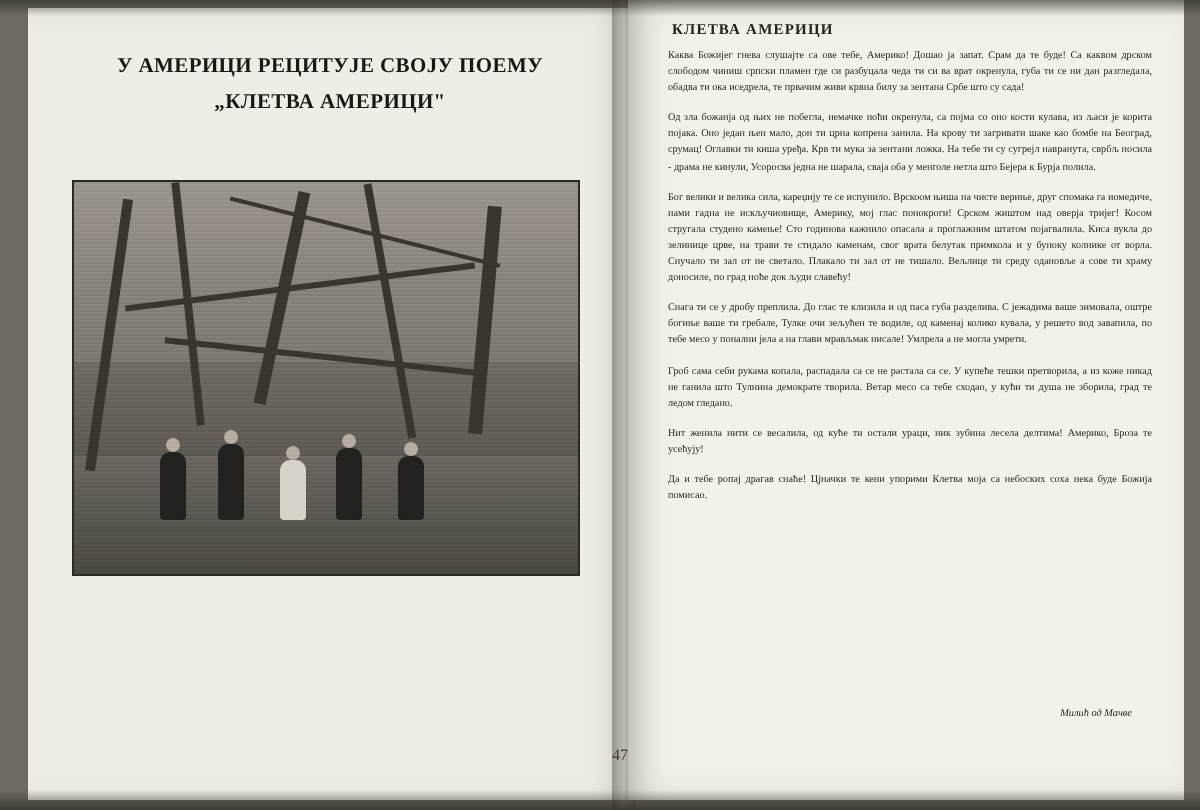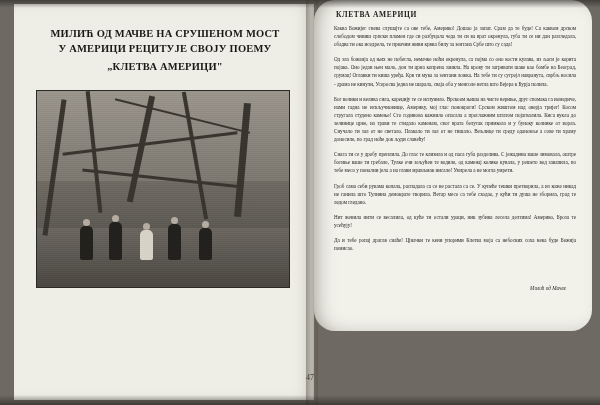--- a/index.html
+++ b/index.html
@@ -28,24 +28,23 @@
     width: 300px;
     height: 396px;
     background: #efeee6;
     box-shadow: inset -10px 0 18px -10px rgba(60,55,45,0.55);
   }
   .page-right {
     position: absolute;
     left: 314px;
     top: 0px;
     width: 278px;
-    height: 331px;
+    height: 400px;
     background: #f2f1ea;
     box-shadow: inset 8px 0 20px -8px rgba(60,55,45,0.5);
-    border-radius: 21px;
   }
   .gutter {
     position: absolute;
     left: 306px;
     top: 0;
     width: 12px;
     height: 405px;
     background: linear-gradient(to right, rgba(70,64,54,0.45), rgba(130,124,110,0.15), rgba(70,64,54,0.30));
   }
   
@@ -200,21 +199,20 @@
   }
 </style>
 </head>
 <body>
 
 <div class="scan">
 
   <div class="page-left">
 
     <div class="title-block">
-      <div class="t1">МИЛИЋ ОД МАЧВЕ НА СРУШЕНОМ МОСТ</div>
       <div class="t2">У АМЕРИЦИ РЕЦИТУЈЕ СВОЈУ ПОЕМУ</div>
       <div class="t3">„КЛЕТВА АМЕРИЦИ"</div>
     </div>
 
     <div class="photo">
       <div class="sky"></div>
       <div class="mid"></div>
       <div class="water"></div>
       <div class="truss beam1"></div>
       <div class="truss beam2"></div>

